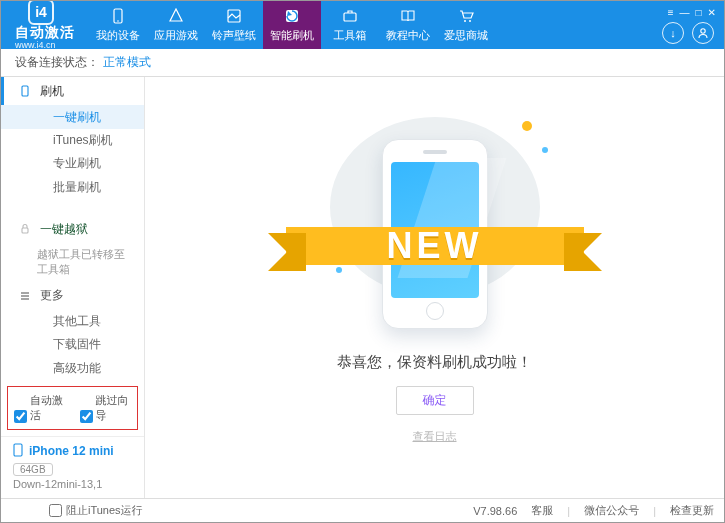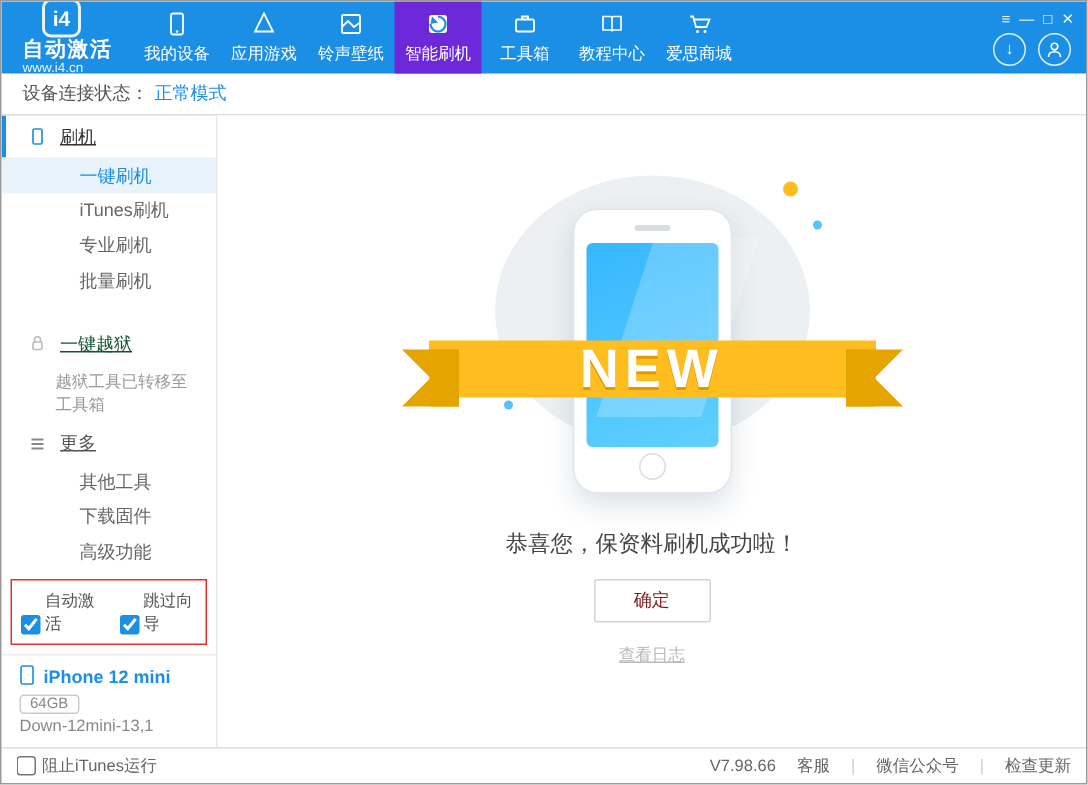--- a/index.html
+++ b/index.html
@@ -8,35 +8,35 @@
 
 
 .header { height: 48px; background: #1b8fe6; display: flex; align-items: center; position: relative; }
 .logo { display: flex; align-items: center; padding: 0 14px; color: #fff; flex-direction: column; }
 .logo-badge { width: 26px; height: 26px; border: 2px solid rgba(255,255,255,0.9); border-radius: 6px; display: flex; align-items: center; justify-content: center; margin-right: 8px; font-weight: bold; font-size: 14px; }
 .logo-text { line-height: 1.1; }
 .logo-text .t { font-size: 14px; font-weight: bold; letter-spacing: 1px; }
 .logo-text .u { font-size: 9px; opacity: 0.9; }
 .nav { display: flex; height: 100%; }
 .nav-item { width: 58px; display: flex; flex-direction: column; align-items: center; justify-content: center; color: #fff; font-size: 11px; cursor: pointer; gap: 3px; }
-.nav-item.active { background: #6d28d9; }
+.nav-item.active { background: #701a75; }
 .nav-item .ico { width: 18px; height: 18px; display: flex; align-items: center; justify-content: center; }
 .header-right { position: absolute; right: 8px; top: 6px; display: flex; gap: 6px; align-items: center; color: #fff; font-size: 10px; }
 .win-ctrl { cursor: pointer; opacity: 0.95; }
 .header-circles { position: absolute; right: 10px; bottom: 5px; display: flex; gap: 8px; }
 .circle-btn { width: 22px; height: 22px; border: 1.5px solid rgba(255,255,255,0.85); border-radius: 50%; display: flex; align-items: center; justify-content: center; cursor: pointer; color: #fff; font-size: 11px; }
 
 
 .status { height: 28px; border-bottom: 1px solid #ddd; display: flex; align-items: center; padding: 0 14px; font-size: 12px; color: #555; }
 .status .mode { color: #1b8fe6; margin-left: 4px; }
 
 
 .body { display: flex; height: calc(100% - 48px - 28px - 24px); }
 .sidebar { width: 144px; border-right: 1px solid #e5e5e5; display: flex; flex-direction: column; overflow: hidden; }
-.side-head { display: flex; align-items: center; height: 34px; padding: 0 14px; color: #333; font-size: 12px; gap: 8px; border-left: 3px solid #1b8fe6; cursor: pointer; text-decoration: underline; }
+.side-head { display: flex; align-items: center; height: 34px; padding: 0 14px; color: #333; font-size: 12px; gap: 8px; border-left: 3px solid #1b8fe6; cursor: pointer; }
 .side-head.plain { border-left: 3px solid transparent; color: #14532d; margin-top: 16px; }
 .side-head.more { border-left: 3px solid transparent; color: #555; }
 .side-head .ico { width: 14px; height: 14px; display: inline-flex; align-items: center; justify-content: center; color: #888; }
 .side-head.blue .ico { color: #1b8fe6; }
 .side-item { height: 28px; display: flex; align-items: center; padding-left: 52px; color: #666; font-size: 12px; cursor: pointer; }
 .side-item.active { color: #1b8fe6; background: #e8f3fc; }
 .side-note { padding: 4px 10px 4px 36px; color: #999; font-size: 11px; }
 
 .side-checks { border: 1.5px solid #d33; margin: 6px 6px 6px 6px; padding: 6px 6px; display: flex; gap: 14px; font-size: 11px; color: #555; }
 .side-checks label { display: flex; align-items: flex-end; gap: 3px; cursor: pointer; }
@@ -58,26 +58,26 @@
 .ribbon-wrap { position:absolute; top:98px; left:-44px; right:-44px; height:56px; }
 .ribbon { position:absolute; left:0; right:0; top:12px; height:38px; background:#ffbd1f; display:flex; align-items:center; justify-content:center; color:#fff; font-weight:900; font-size:36px; letter-spacing:4px; font-family: Arial Black, Arial, sans-serif; text-shadow: 0 2px 0 #e09a00; }
 .ribbon::before, .ribbon::after { content:""; position:absolute; top:6px; width:0; height:0; border:19px solid #e6a400; }
 .ribbon::before { left:-18px; border-left-color:transparent; }
 .ribbon::after { right:-18px; border-right-color:transparent; }
 .burst { position:absolute; width:10px; height:10px; background:#ffbd1f; border-radius:50%; }
 .burst.b1 { top:4px; right:8px; }
 .burst.b2 { top:30px; right:-8px; width:6px; height:6px; background:#57c2ff; }
 .burst.b3 { bottom:24px; left:6px; width:6px; height:6px; background:#57c2ff; }
 .msg { margin-top: 56px; font-size: 15px; color: #444; }
-.btn-ok { margin-top: 14px; border:1px solid #d4d4d4; background:#fff; padding:5px 26px; font-size:12px; color:#7f1d1d; cursor:pointer; border-radius:2px; }
+.btn-ok { margin-top: 14px; border:1px solid #d4d4d4; background:#fff; padding:5px 26px; font-size:12px; color:#8b5cf6; cursor:pointer; border-radius:2px; }
 .link-log { margin-top: 14px; font-size: 11px; color: #b9b9b9; text-decoration: underline; cursor:pointer; }
 
 
 .footer { height: 24px; border-top: 1px solid #ddd; display:flex; align-items:center; padding: 0 10px; font-size: 11px; color:#666; }
-.footer .left { display:flex; align-items:flex-start; gap:6px; }
+.footer .left { display:flex; align-items:flex-start; gap:6px;margin-left:38px; }
 .footer .right { margin-left:auto; display:flex; align-items:center; gap:14px; }
 .footer .sep { color:#ccc; }
 .footer .link { cursor:pointer; }
 .footer input { accent-color:#777; }
 </style>
 </head>
 <body>
 
 <div class="wrap">
 

